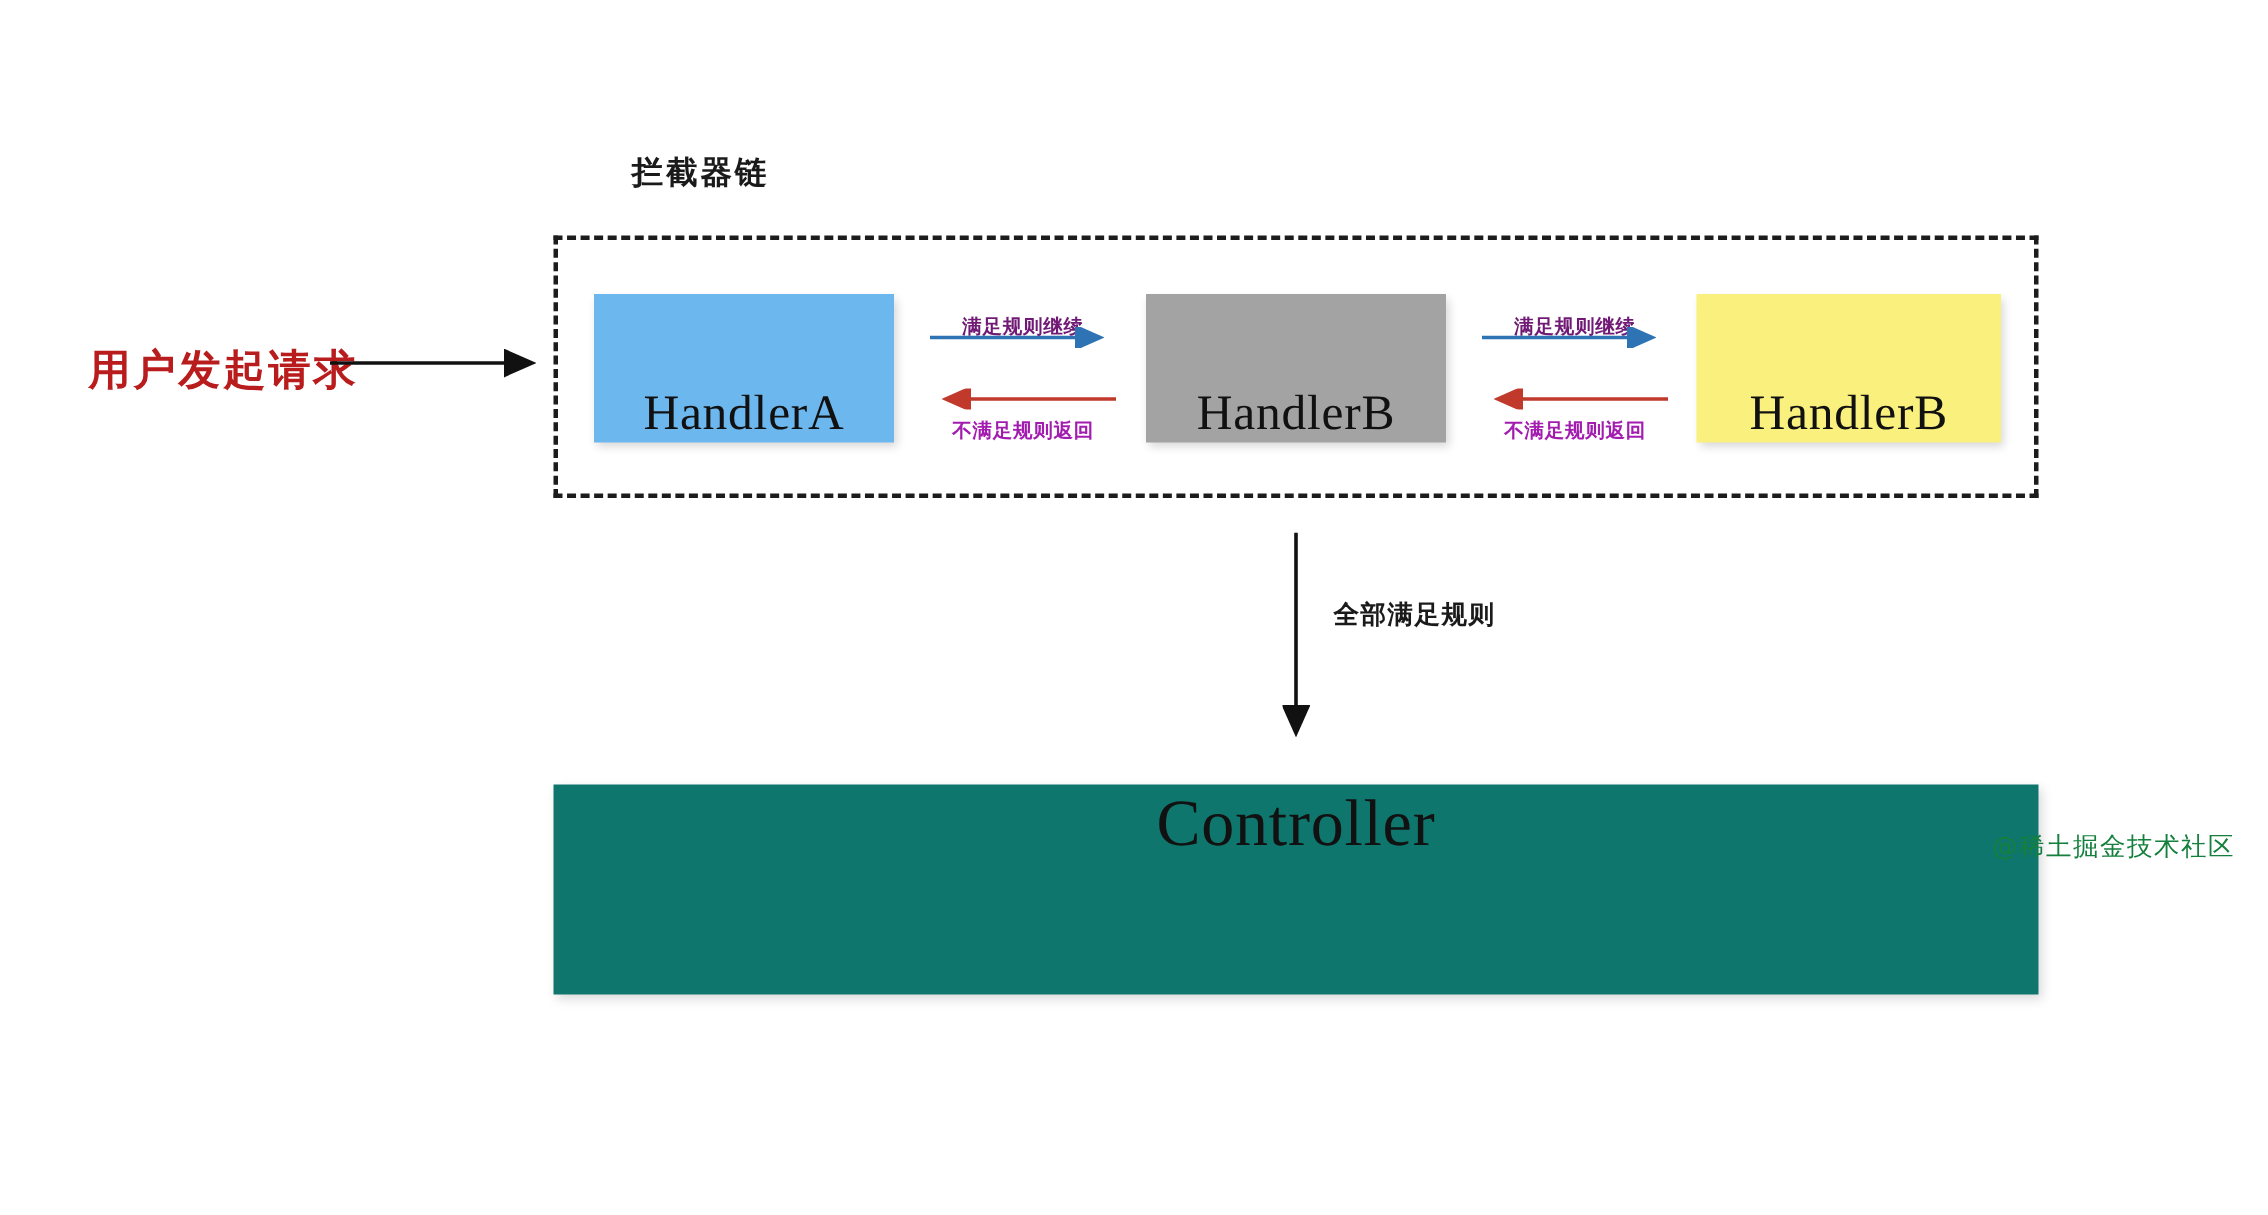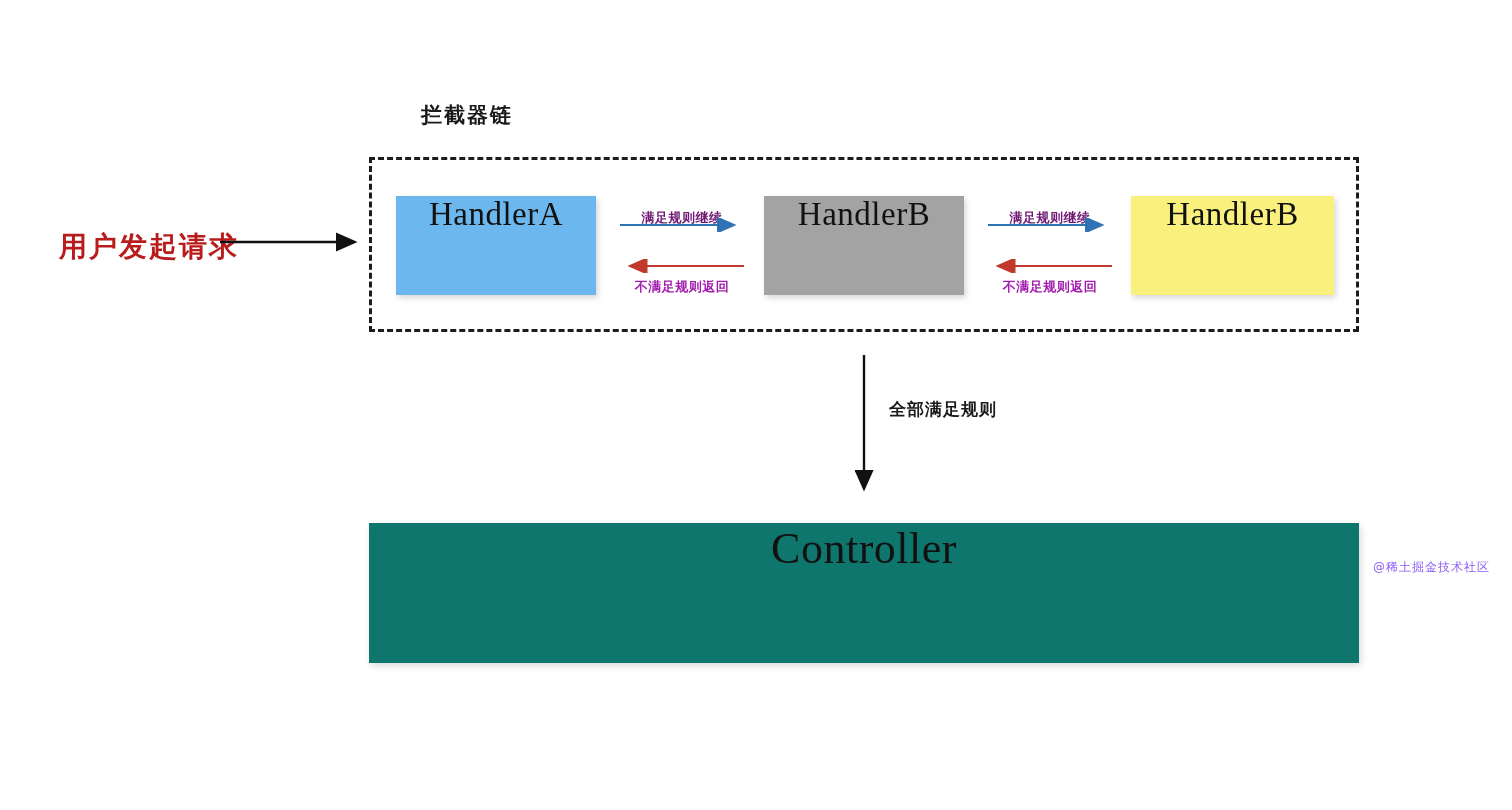--- a/index.html
+++ b/index.html
@@ -42,21 +42,21 @@
     border: 3px dashed #1c1c1c;
     background: #ffffff;
   }
 
   
   .handler {
     position: absolute;
     top: 196px;
     height: 99px;
     display: flex;
-    align-items: flex-start;
+    align-items: flex-end;
     justify-content: center;
     font-family: "Liberation Serif", serif;
     font-size: 33px;
     color: #111111;
     letter-spacing: 0.5px;
     box-shadow: 2px 3px 6px rgba(0,0,0,0.16);
   }
   .handler-a { left: 396px;  width: 200px; background: #6CB8EE; }
   .handler-b { left: 764px;  width: 200px; background: #a3a3a3; }
   .handler-c { left: 1131px; width: 203px; background: #FAF07E; }
@@ -141,22 +141,22 @@
     letter-spacing: 0.5px;
     box-shadow: 2px 3px 7px rgba(0,0,0,0.15);
   }
 
   
   .watermark {
     position: absolute;
     right: 22px;
     bottom: 18px;
     font-family: "DejaVu Sans", sans-serif;
-    font-size: 12px;
-    color: #8b5cf6;
+    font-size: 17px;
+    color: #15803d;
     letter-spacing: 1px;
     white-space: nowrap;
   }
 </style>
 </head>
 <body>
 
 <div id="canvas">
 
   <div class="chain-title">拦截器链</div>

